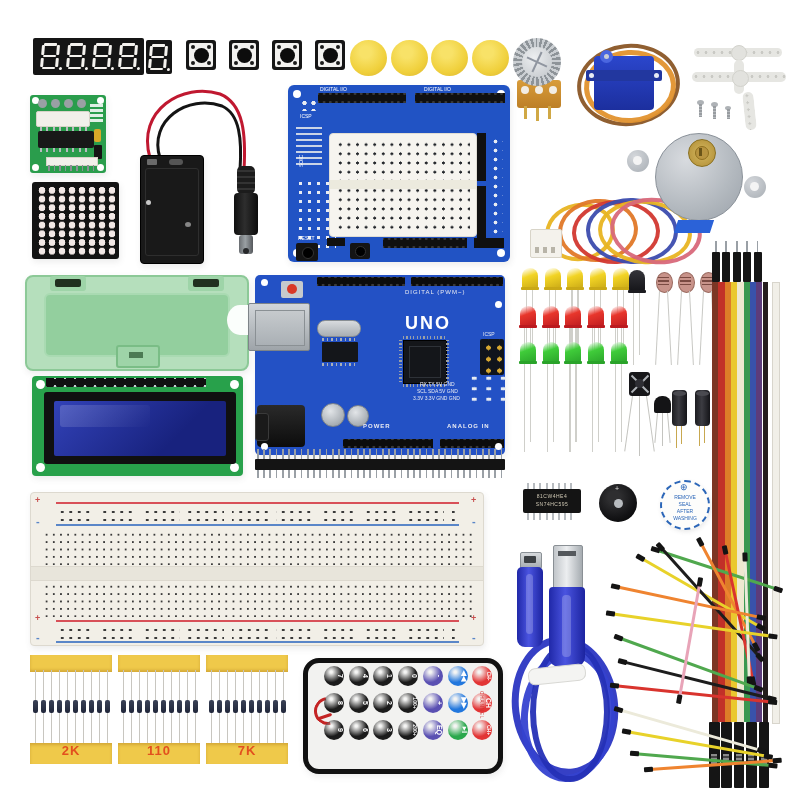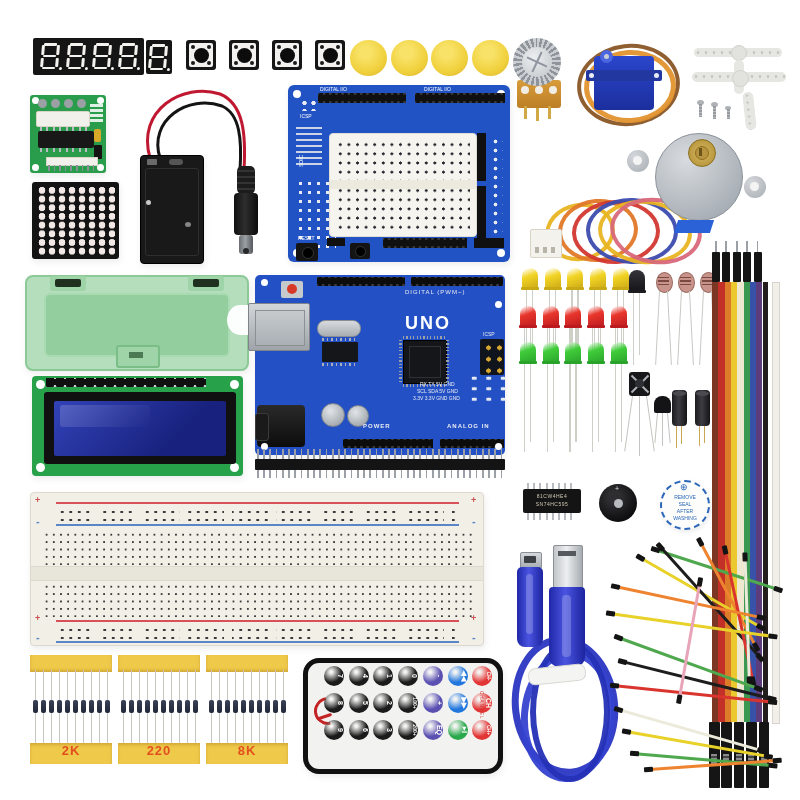--- a/index.html
+++ b/index.html
@@ -593,21 +593,21 @@
         <div style="position: absolute; left: 43.4px; top: 45px; width: 4.5px; height: 13px; background: linear-gradient(rgb(58, 65, 86), rgb(32, 38, 58)); border-radius: 2px;"></div>
         <div style="position: absolute; left: 53px; top: 15px; width: 1.3px; height: 75px; background: rgb(200, 198, 192);"></div>
         <div style="position: absolute; left: 51.4px; top: 45px; width: 4.5px; height: 13px; background: linear-gradient(rgb(58, 65, 86), rgb(32, 38, 58)); border-radius: 2px;"></div>
         <div style="position: absolute; left: 61px; top: 15px; width: 1.3px; height: 75px; background: rgb(200, 198, 192);"></div>
         <div style="position: absolute; left: 59.4px; top: 45px; width: 4.5px; height: 13px; background: linear-gradient(rgb(58, 65, 86), rgb(32, 38, 58)); border-radius: 2px;"></div>
         <div style="position: absolute; left: 69px; top: 15px; width: 1.3px; height: 75px; background: rgb(200, 198, 192);"></div>
         <div style="position: absolute; left: 67.4px; top: 45px; width: 4.5px; height: 13px; background: linear-gradient(rgb(58, 65, 86), rgb(32, 38, 58)); border-radius: 2px;"></div>
         <div style="position: absolute; left: 77px; top: 15px; width: 1.3px; height: 75px; background: rgb(200, 198, 192);"></div>
         <div style="position: absolute; left: 75.4px; top: 45px; width: 4.5px; height: 13px; background: linear-gradient(rgb(58, 65, 86), rgb(32, 38, 58)); border-radius: 2px;"></div>
         <div style="position: absolute; left: 0px; top: 88px; width: 82px; height: 21px; background: rgb(239, 201, 74); box-shadow: rgba(160, 110, 20, 0.35) 0px 2px 3px inset;">
-          <div style="position: absolute; left: 0px; top: 0px; width: 82px; height: 21px; text-align: center; color: rgb(226, 80, 30); font: bold 13px &quot;Liberation Sans&quot;, sans-serif; letter-spacing: 1px;">220</div>
+          <div style="position: absolute; left: 0px; top: 0px; width: 82px; height: 21px; text-align: center; color: rgb(226, 80, 30); font: bold 13px &quot;Liberation Sans&quot;, sans-serif; letter-spacing: 1px;">110</div>
         </div>
       </div>
       <div style="position: absolute; left: 206px; top: 655px; width: 82px; height: 110px;">
         <div style="position: absolute; left: 0px; top: 0px; width: 82px; height: 17px; background: rgb(239, 201, 74); box-shadow: rgba(160, 110, 20, 0.35) 0px -2px 3px inset;"></div>
         <div style="position: absolute; left: 5px; top: 15px; width: 1.3px; height: 75px; background: rgb(200, 198, 192);"></div>
         <div style="position: absolute; left: 3.4px; top: 45px; width: 4.5px; height: 13px; background: linear-gradient(rgb(58, 65, 86), rgb(32, 38, 58)); border-radius: 2px;"></div>
         <div style="position: absolute; left: 13px; top: 15px; width: 1.3px; height: 75px; background: rgb(200, 198, 192);"></div>
         <div style="position: absolute; left: 11.4px; top: 45px; width: 4.5px; height: 13px; background: linear-gradient(rgb(58, 65, 86), rgb(32, 38, 58)); border-radius: 2px;"></div>
         <div style="position: absolute; left: 21px; top: 15px; width: 1.3px; height: 75px; background: rgb(200, 198, 192);"></div>
         <div style="position: absolute; left: 19.4px; top: 45px; width: 4.5px; height: 13px; background: linear-gradient(rgb(58, 65, 86), rgb(32, 38, 58)); border-radius: 2px;"></div>
@@ -619,21 +619,21 @@
         <div style="position: absolute; left: 43.4px; top: 45px; width: 4.5px; height: 13px; background: linear-gradient(rgb(58, 65, 86), rgb(32, 38, 58)); border-radius: 2px;"></div>
         <div style="position: absolute; left: 53px; top: 15px; width: 1.3px; height: 75px; background: rgb(200, 198, 192);"></div>
         <div style="position: absolute; left: 51.4px; top: 45px; width: 4.5px; height: 13px; background: linear-gradient(rgb(58, 65, 86), rgb(32, 38, 58)); border-radius: 2px;"></div>
         <div style="position: absolute; left: 61px; top: 15px; width: 1.3px; height: 75px; background: rgb(200, 198, 192);"></div>
         <div style="position: absolute; left: 59.4px; top: 45px; width: 4.5px; height: 13px; background: linear-gradient(rgb(58, 65, 86), rgb(32, 38, 58)); border-radius: 2px;"></div>
         <div style="position: absolute; left: 69px; top: 15px; width: 1.3px; height: 75px; background: rgb(200, 198, 192);"></div>
         <div style="position: absolute; left: 67.4px; top: 45px; width: 4.5px; height: 13px; background: linear-gradient(rgb(58, 65, 86), rgb(32, 38, 58)); border-radius: 2px;"></div>
         <div style="position: absolute; left: 77px; top: 15px; width: 1.3px; height: 75px; background: rgb(200, 198, 192);"></div>
         <div style="position: absolute; left: 75.4px; top: 45px; width: 4.5px; height: 13px; background: linear-gradient(rgb(58, 65, 86), rgb(32, 38, 58)); border-radius: 2px;"></div>
         <div style="position: absolute; left: 0px; top: 88px; width: 82px; height: 21px; background: rgb(239, 201, 74); box-shadow: rgba(160, 110, 20, 0.35) 0px 2px 3px inset;">
-          <div style="position: absolute; left: 0px; top: 0px; width: 82px; height: 21px; text-align: center; color: rgb(226, 80, 30); font: bold 13px &quot;Liberation Sans&quot;, sans-serif; letter-spacing: 1px;">8K</div>
+          <div style="position: absolute; left: 0px; top: 0px; width: 82px; height: 21px; text-align: center; color: rgb(226, 80, 30); font: bold 13px &quot;Liberation Sans&quot;, sans-serif; letter-spacing: 1px;">7K</div>
         </div>
       </div>
     </div>
 
   <div class="a sh" style="left:303px;top:658px;width:190px;height:106px;background:#f2f2f0;border:5px solid #111;border-radius:16px;">
     <div class="a" style="left:6px;top:34px;width:22px;height:22px;border:3px solid #c42424;border-radius:50%;border-top-color:transparent;border-right-color:transparent;transform:rotate(35deg);"></div>
     <div class="a" style="left:10px;top:52px;width:14px;height:3px;background:#c42424;border-radius:2px;transform:rotate(-18deg);"></div>
     <div id="remote-buttons" class="a" style="left:0;top:0;width:180px;height:96px;">
         <div style="position: absolute; left: 16px; top: 3px; width: 20px; height: 20px; border-radius: 50%; background: radial-gradient(circle at 36% 30%, rgba(255, 255, 255, 0.267) 6%, rgb(27, 27, 27) 55%);">
           <div style="position: absolute; left: 0px; top: 0px; width: 20px; height: 20px; text-align: center; color: rgb(255, 255, 255); font: bold 7px &quot;Liberation Sans&quot;, sans-serif; transform: rotate(90deg);">7</div>

